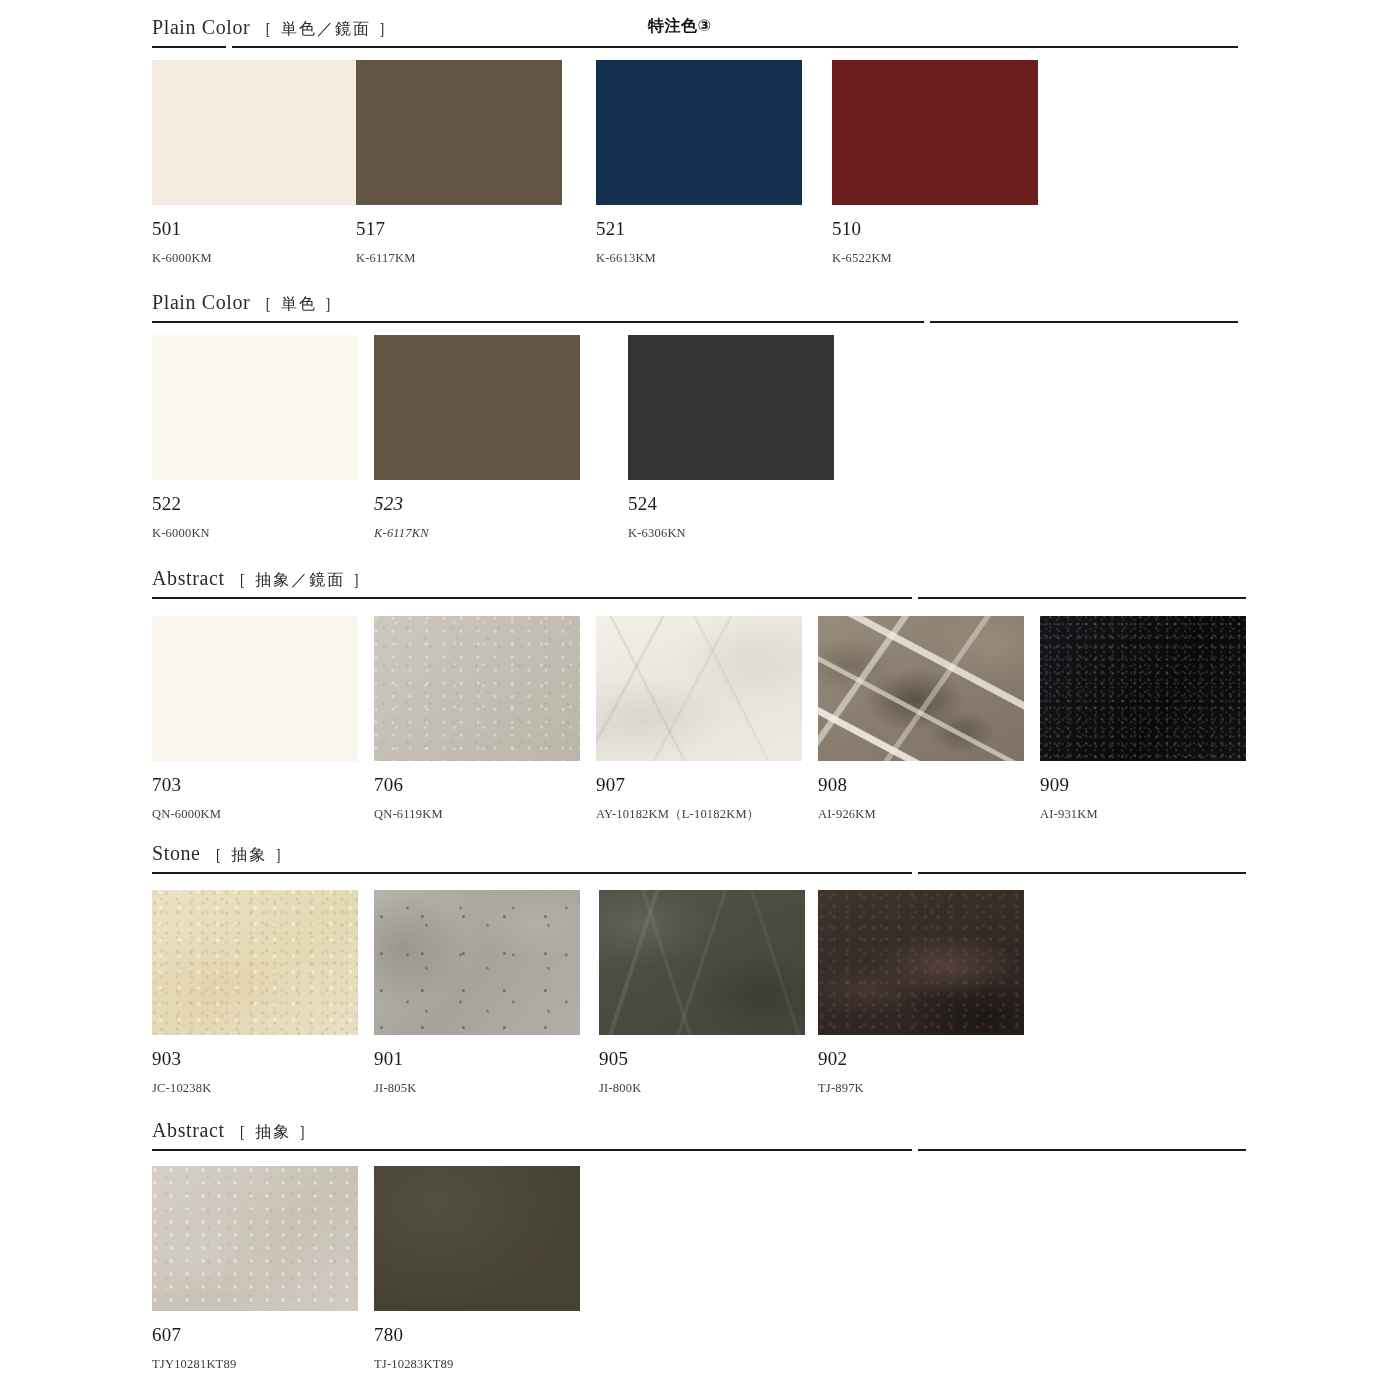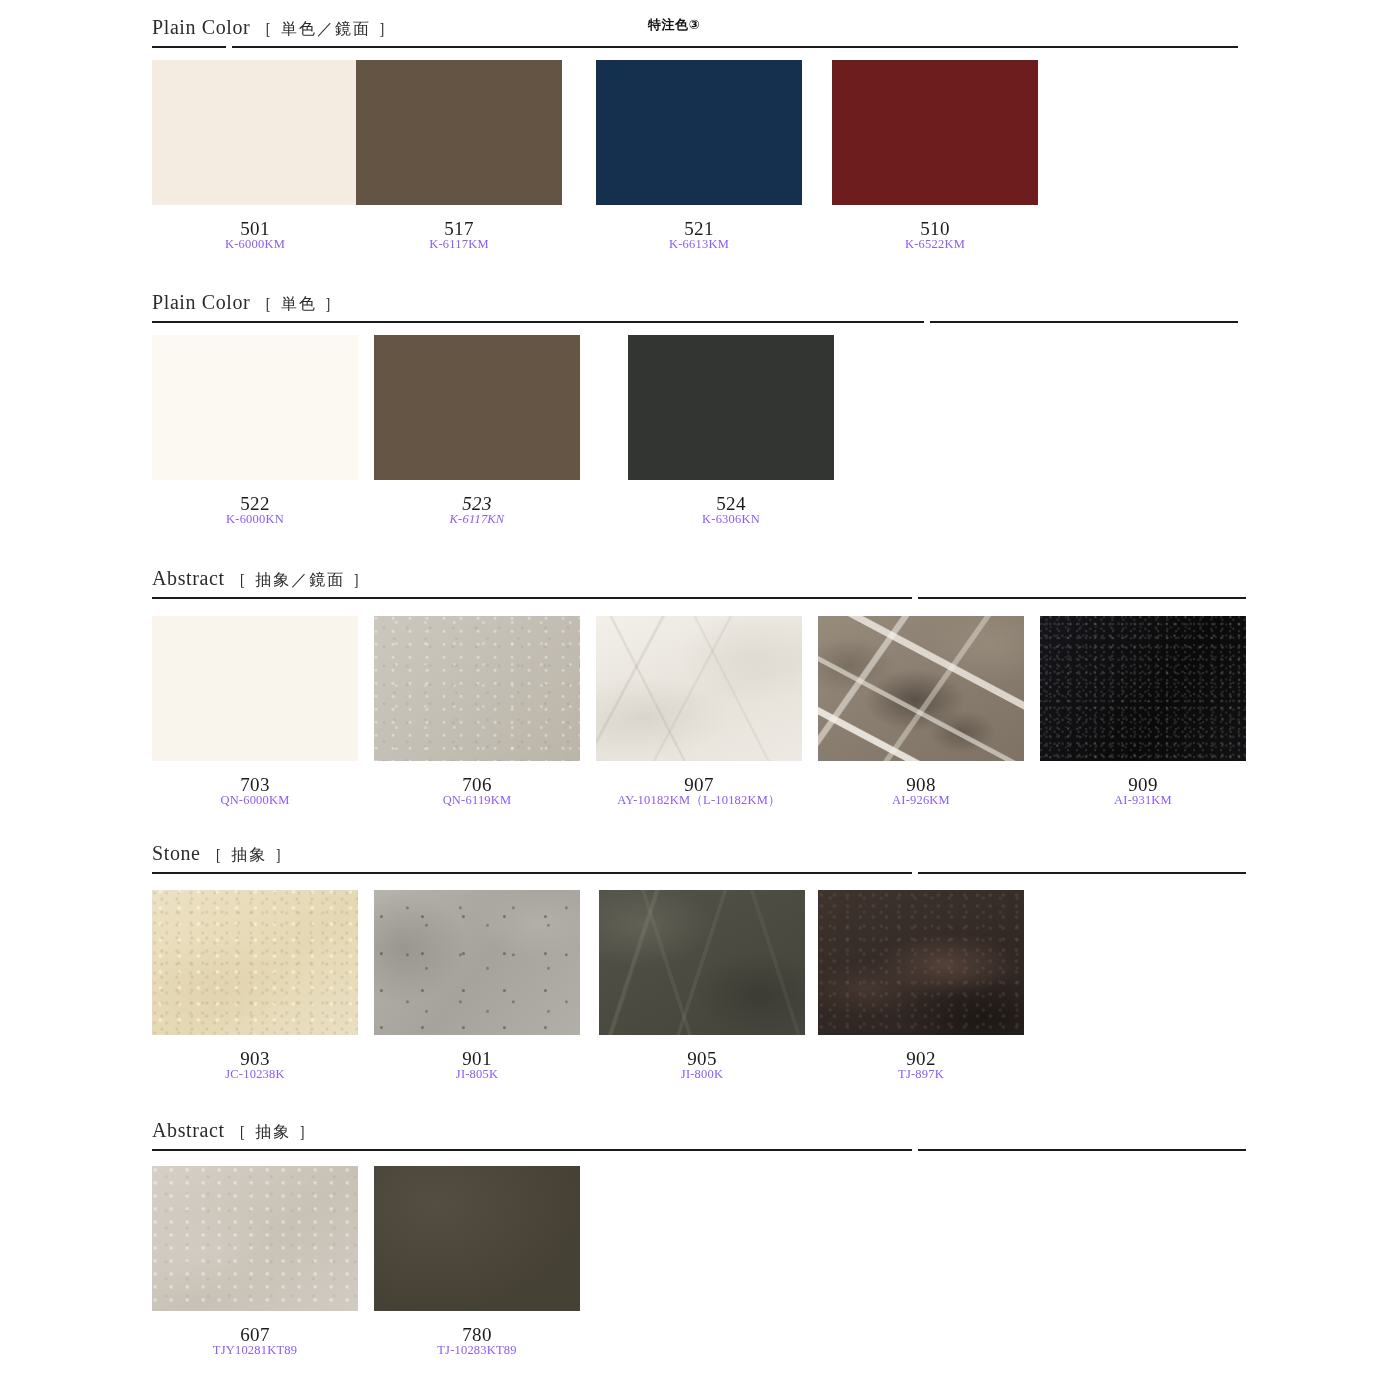--- a/index.html
+++ b/index.html
@@ -23,21 +23,21 @@
     box-sizing: border-box;
   }
 
   
   .page-title {
     position: absolute;
     left: 648px;
     top: 16px;
     font-family: "DejaVu Sans", sans-serif;
     font-weight: bold;
-    font-size: 13px;
+    font-size: 16px;
     letter-spacing: 0.5px;
     color: #111;
     white-space: nowrap;
   }
 
   
   .section {
     position: absolute;
     left: 0;
     width: 1218px;
@@ -72,41 +72,41 @@
 
   
   .swatch-row {
     position: absolute;
     left: 152px;
     top: 40px;
   }
   .swatch-cell {
     position: absolute;
     top: 0;
-    text-align: center;
   }
   .chip {
     width: 206px;
     height: 145px;
     display: block;
     position: relative;
     overflow: hidden;
   }
   .code-main {
     font-family: "Liberation Serif", serif;
     font-size: 19px;
     color: #1b1b1b;
     margin-top: 14px;
     letter-spacing: 0.3px;
     line-height: 1;
   }
   .code-sub {
     font-family: "Liberation Serif", serif;
     font-size: 12.5px;
-    color: #8b5cf6;
+    color: #404040;
+    margin-top: 14px;
     letter-spacing: 0.2px;
     line-height: 1;
     white-space: nowrap;
   }
 </style>
 </head>
 <body style="background: rgb(255, 255, 255);">
 
 <div class="page">
 

